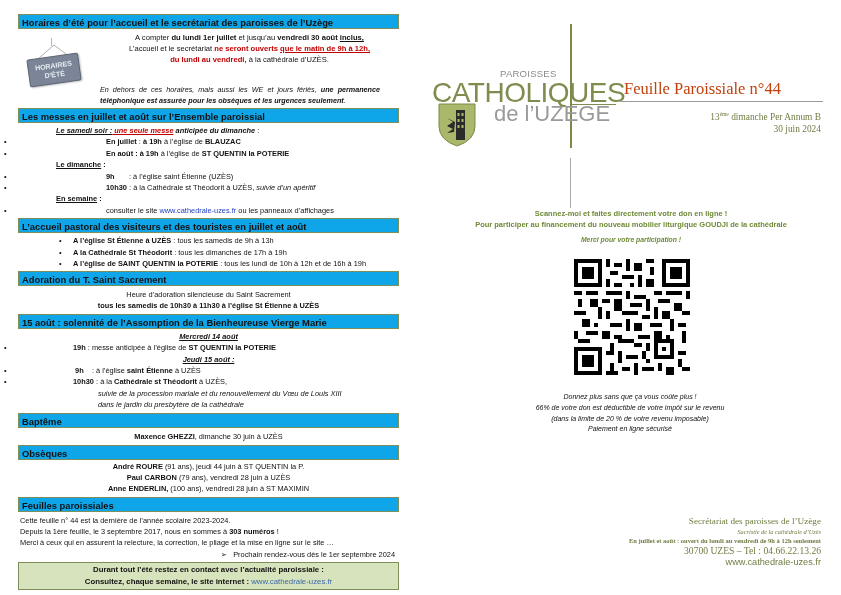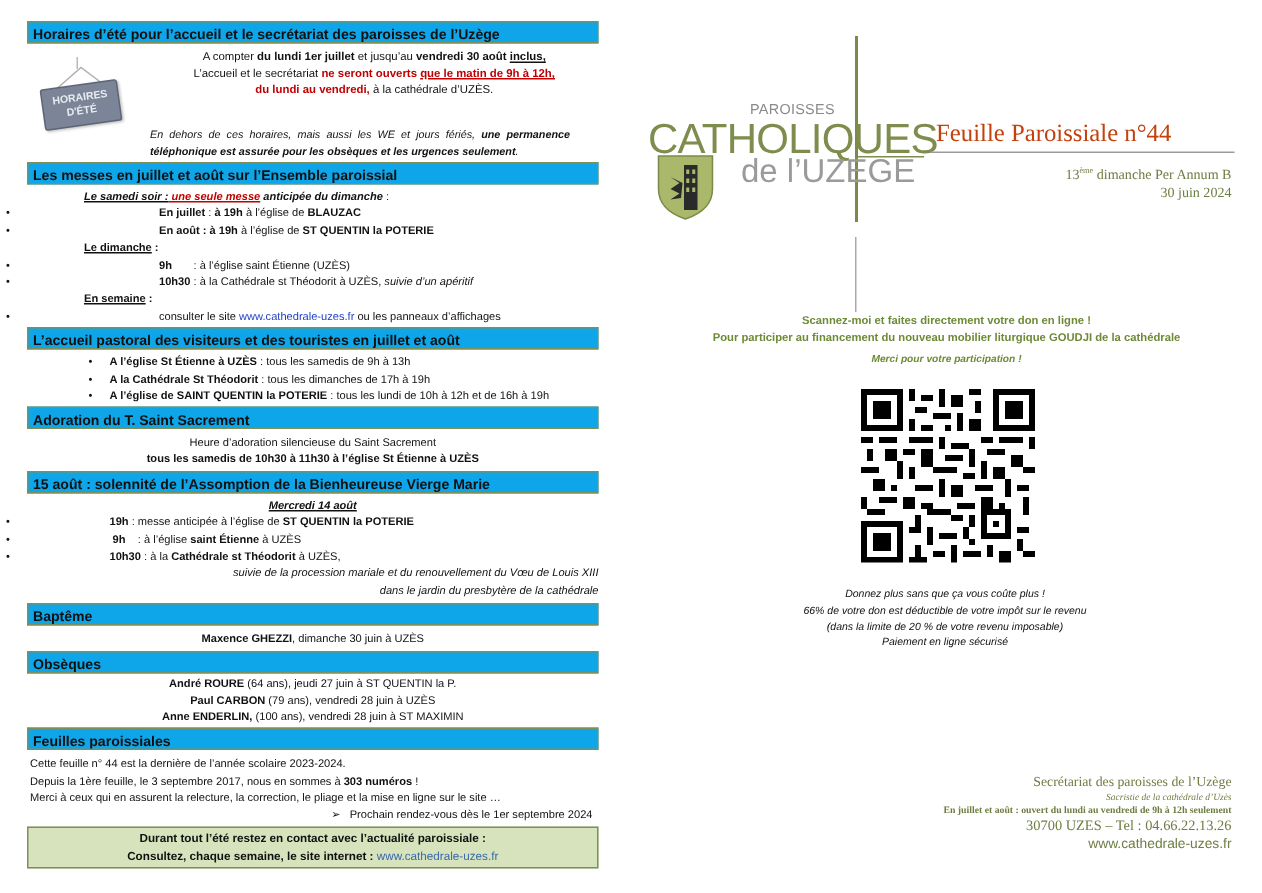--- a/index.html
+++ b/index.html
@@ -27,21 +27,21 @@
   .hor-note { position: absolute; left: 82px; right: 19px; top: 55px; font-size: 7.2px; line-height: 11px; font-style: italic; text-align: justify; }
 
   .messes-body { padding: 2px 0 2px 0; font-size: 7.4px; line-height: 11.4px; }
   .messes-body .lvl1 { padding-left: 38px; }
   .messes-body .lvl2 { padding-left: 88px; }
 
   .accueil-body { padding: 2px 0 2px 55px; font-size: 7.4px; line-height: 11.3px; }
   .ador-body { padding: 3px 0 3px 0; text-align: center; font-size: 7.4px; line-height: 11px; }
   .aout-body { padding: 2px 0 3px 0; font-size: 7.4px; line-height: 11.3px; }
   .aout-body .bl { padding-left: 55px; }
-  .aout-body .ind { padding-left: 80px; font-style: italic; text-align: right; }
+  .aout-body .ind { padding-left: 80px; font-style: italic; }
 
   .bapt-body { padding: 3px 0; text-align: center; font-size: 7.4px; line-height: 11px; }
   .obs-body { padding: 2px 0 2px 0; text-align: center; font-size: 7.4px; line-height: 10.8px; }
   .feuil-body { padding: 3px 2px 2px 2px; font-size: 7.4px; line-height: 11.3px; }
   .feuil-body .arrow-line { text-align: right; padding-right: 2px; }
   .contact-box { background: #d6e3bc; border: 1px solid #7f8f5a; text-align: center; font-weight: bold; font-size: 7.8px; line-height: 12px; padding: 1px 0; }
 
   
   .logo { position: absolute; left: 432px; top: 22px; width: 200px; height: 140px; }
   .logo-vline { position: absolute; left: 138px; top: 2px; width: 2px; height: 124px; background: #7a8a4a; }
@@ -118,32 +118,33 @@
   <div class="sec-head">Adoration du T. Saint Sacrement</div>
   <div class="ador-body">
     <div>Heure d’adoration silencieuse du Saint Sacrement</div>
     <div class="b">tous les samedis de 10h30 à 11h30 à l’église St Étienne à UZÈS</div>
   </div>
 
   <div class="sec-head">15 août : solennité de l’Assomption de la Bienheureuse Vierge Marie</div>
   <div class="aout-body">
     <div class="center b i u">Mercredi 14 août</div>
     <div class="bl bul"><span class="b">19h</span><span> : messe anticipée à l’église de </span><span class="b">ST QUENTIN la POTERIE</span></div>
+    <div class="center b i u">Jeudi 15 août :</div>
     <div class="bl bul" style="white-space:pre"><span class="b"> 9h</span><span>    : à l’église </span><span class="b">saint Étienne</span><span> à UZÈS</span></div>
     <div class="bl bul"><span class="b">10h30</span><span> : à la </span><span class="b">Cathédrale st Théodorit</span><span> à UZÈS,</span></div>
     <div class="ind">suivie de la procession mariale et du renouvellement du Vœu de Louis XIII</div>
     <div class="ind">dans le jardin du presbytère de la cathédrale</div>
   </div>
 
   <div class="sec-head">Baptême</div>
   <div class="bapt-body"><span class="b">Maxence GHEZZI</span><span>, dimanche 30 juin à UZÈS</span></div>
 
   <div class="sec-head">Obsèques</div>
   <div class="obs-body">
-    <div><span class="b">André ROURE</span><span> (64 ans), jeudi 27 juin à ST QUENTIN la P.</span></div>
+    <div><span class="b">André ROURE</span><span> (91 ans), jeudi 44 juin à ST QUENTIN la P.</span></div>
     <div><span class="b">Paul CARBON</span><span> (79 ans), vendredi 28 juin à UZÈS</span></div>
     <div><span class="b">Anne ENDERLIN,</span><span> (100 ans), vendredi 28 juin à ST MAXIMIN</span></div>
   </div>
 
   <div class="sec-head">Feuilles paroissiales</div>
   <div class="feuil-body">
     <div>Cette feuille n° 44 est la dernière de l’année scolaire 2023-2024.</div>
     <div><span>Depuis la 1ère feuille, le 3 septembre 2017, nous en sommes à </span><span class="b">303 numéros</span><span> !</span></div>
     <div>Merci à ceux qui en assurent la relecture, la correction, le pliage et la mise en ligne sur le site …</div>
     <div class="arrow-line"><span>➢</span>&nbsp;&nbsp;&nbsp;<span>Prochain rendez-vous dès le 1er septembre 2024</span></div>

